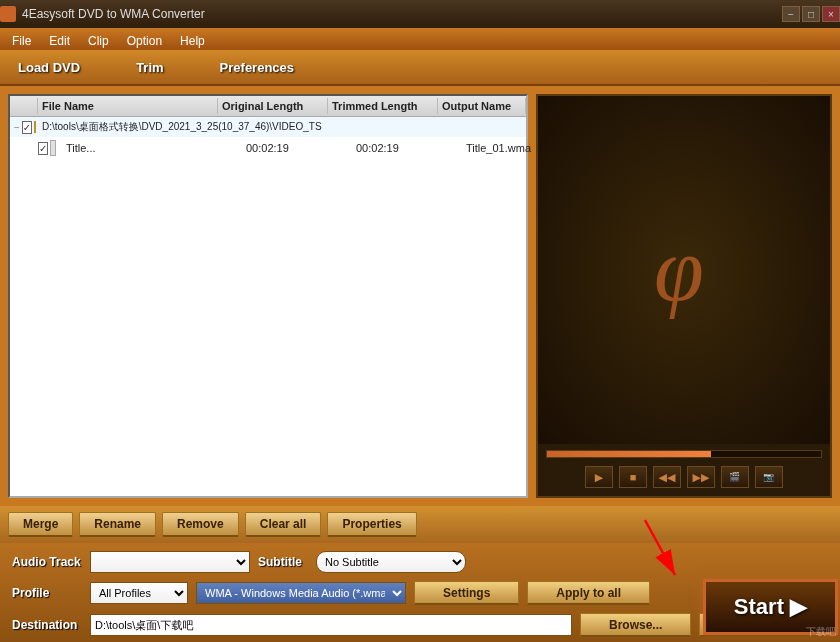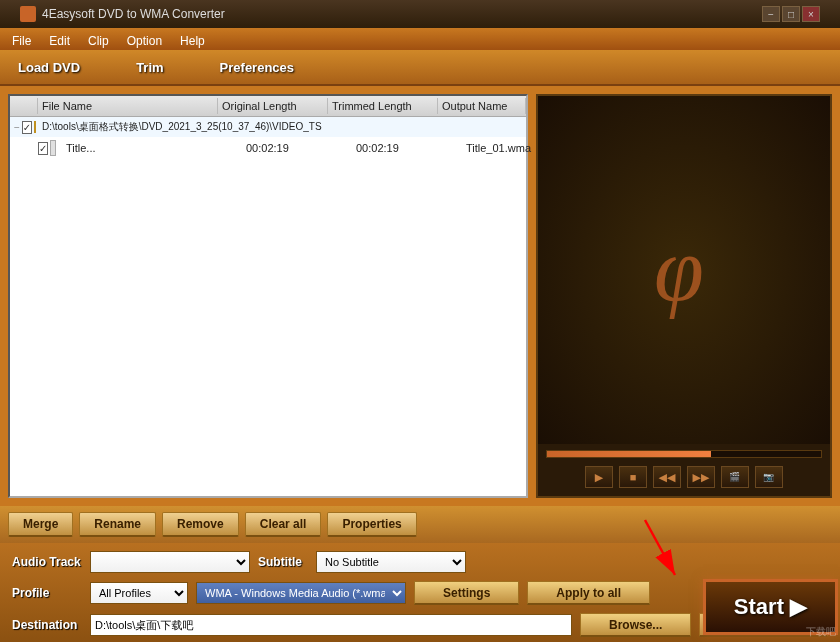--- a/index.html
+++ b/index.html
@@ -13,21 +13,21 @@
       overflow: hidden;
     }
 
     
     .titlebar {
       background: linear-gradient(to bottom, #4a3520, #2e1e0a);
       height: 28px;
       display: flex;
       align-items: center;
       justify-content: space-between;
-      padding: 0 20px;
+      padding: 0 0;
       color: #ddd;
       font-size: 12px;
       user-select: none;
     }
     .titlebar-title { display: flex; align-items: center; gap: 6px; }
     .titlebar-icon { width: 16px; height: 16px; background: #c86428; border-radius: 2px; }
     .titlebar-controls { display: flex; gap: 2px; }
     .titlebar-btn {
       width: 18px; height: 16px;
       background: #5a4530;
@@ -89,21 +89,21 @@
       border: 2px inset #aaa;
       display: flex;
       flex-direction: column;
     }
     .file-table-header {
       display: grid;
       grid-template-columns: 28px 180px 110px 110px 1fr;
       background: linear-gradient(to bottom, #e8e8e8, #d0d0d0);
       border-bottom: 1px solid #aaa;
       font-size: 11px;
-      font-weight: normal;
+      font-weight: bold;
       padding: 2px 0;
     }
     .file-table-header > div {
       padding: 2px 4px;
       border-right: 1px solid #bbb;
     }
     .file-row {
       display: grid;
       grid-template-columns: 28px 180px 110px 110px 1fr;
       align-items: center;
@@ -225,21 +225,21 @@
     }
     .settings-select {
       height: 22px;
       font-size: 11px;
       border: 1px solid #7a5010;
       background: linear-gradient(to bottom, #fff, #f0f0f0);
       padding: 0 4px;
       cursor: pointer;
     }
     .settings-select.audio { width: 160px; }
-    .settings-select.subtitle { width: 150px; }
+    .settings-select.subtitle { width: 150px; border-radius: 10px; }
     .settings-select.profile { width: 98px; }
     .settings-select.format { width: 210px; background: linear-gradient(to bottom, #6080c0, #4060a0); color: #fff; }
 
     .settings-btn {
       background: linear-gradient(to bottom, #f0d080, #c09040);
       border: 1px solid #a07020;
       border-bottom: 2px solid #7a5010;
       color: #3a2000;
       font-size: 12px;
       font-weight: bold;

